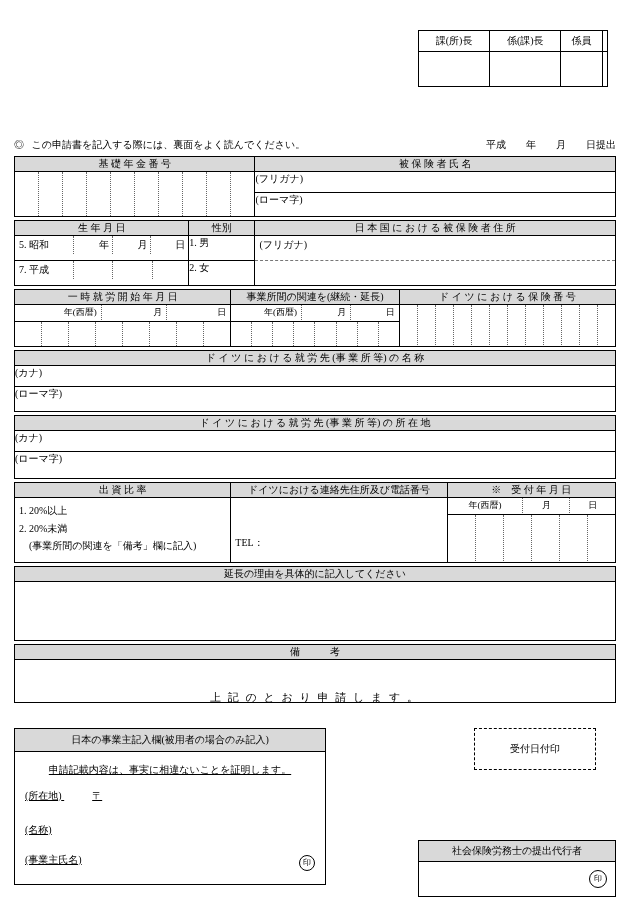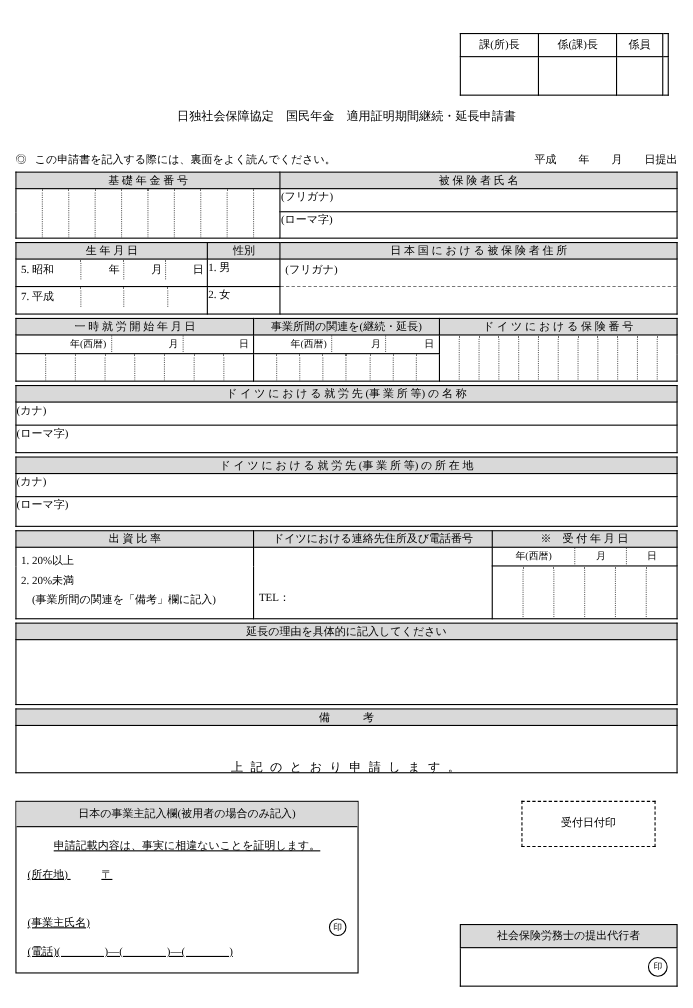--- a/index.html
+++ b/index.html
@@ -73,21 +73,20 @@
       <tr>
         <td class="r2"></td>
         <td class="r2"></td>
         <td class="r2"></td>
         <td class="r2"></td>
       </tr>
     </tbody>
       </table>
   </div>
 
-  <div class="doctitle">日独社会保障協定　国民年金　適用証明期間継続・延長申請書</div>
 
   <div class="noteline">
     <span>◎</span>
     &nbsp;&nbsp;<span>この申請書を記入する際には、裏面をよく読んでください。</span>
     <span class="right">平成　　年　　月　　日提出</span>
   </div>
 
   <div class="formwrap">
 
     <table class="tbl">
@@ -370,27 +369,29 @@
   <div class="bizbox">
     <div class="bh">日本の事業主記入欄(被用者の場合のみ記入)</div>
     <div class="bd">
       <div style="text-align:center">申請記載内容は、事実に相違ないことを証明します。</div>
       <div style="height:6px"></div>
       <div>
         <span>(所在地)</span>
         <span style="margin-left:28px">〒</span>
       </div>
       <div style="height:14px"></div>
+      <div>
+        <span>(名称)</span>
+      </div>
       <div style="height:10px"></div>
       <div>
         <span>(事業主氏名)</span>
         <span class="inlineseal" style="float:right;margin-top:5px">印</span>
       </div>
       <div style="height:6px"></div>
-      <div>(電話)(　　　　)—(　　　　)—(　　　　)</div>
     </div>
   </div>
 
   <div class="stampbox">
     <div class="dashed">受付日付印</div>
   </div>
 
   <div class="srbox">
     <div class="sh">社会保険労務士の提出代行者</div>
     <div class="sd">

